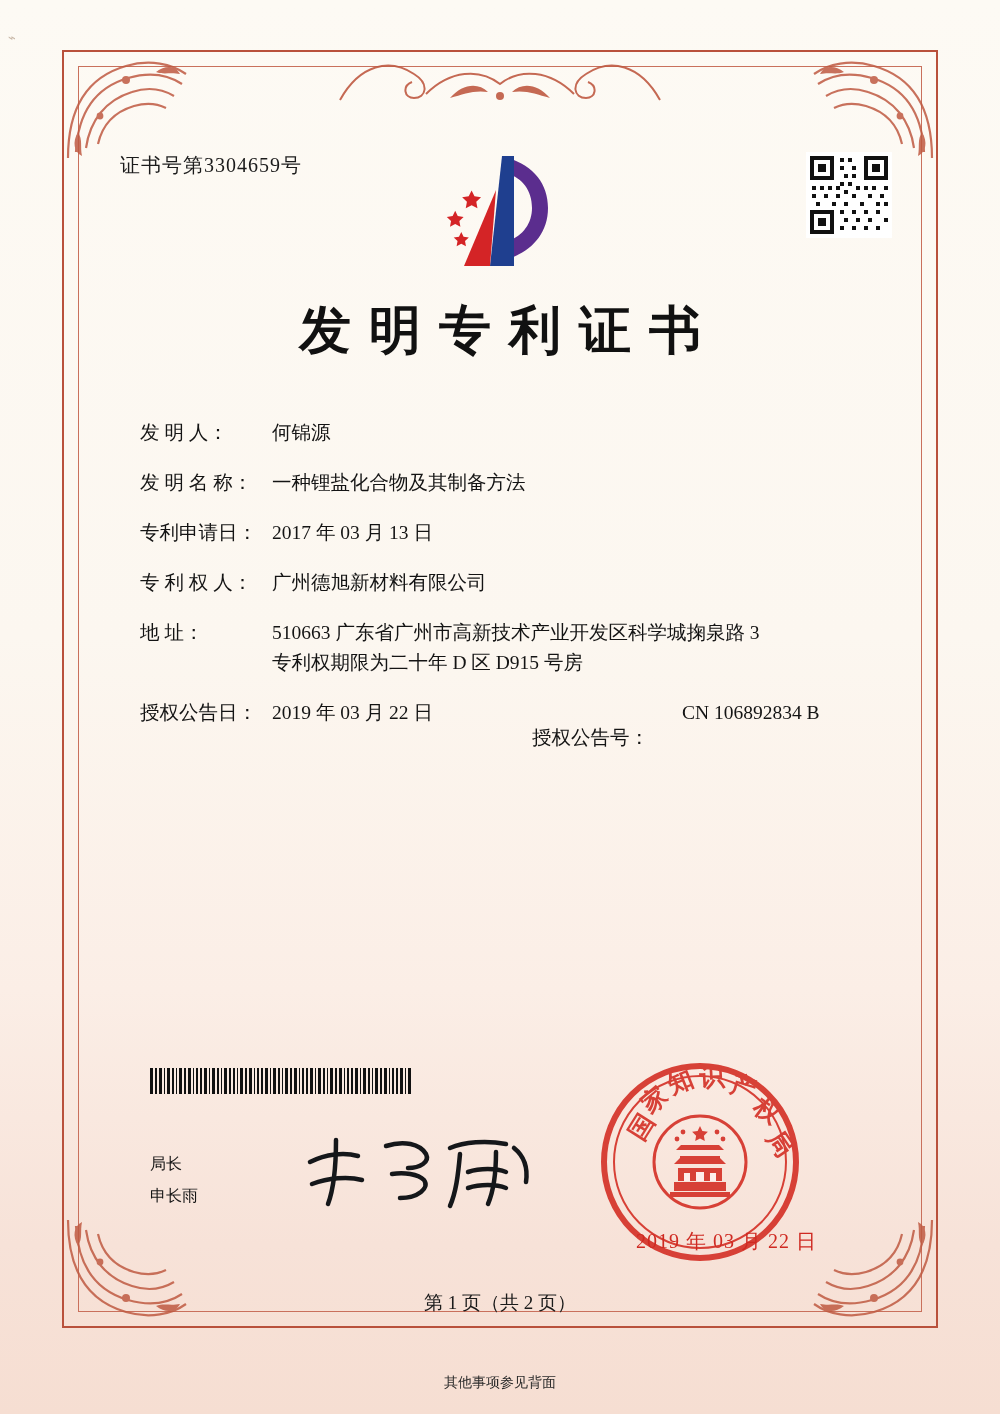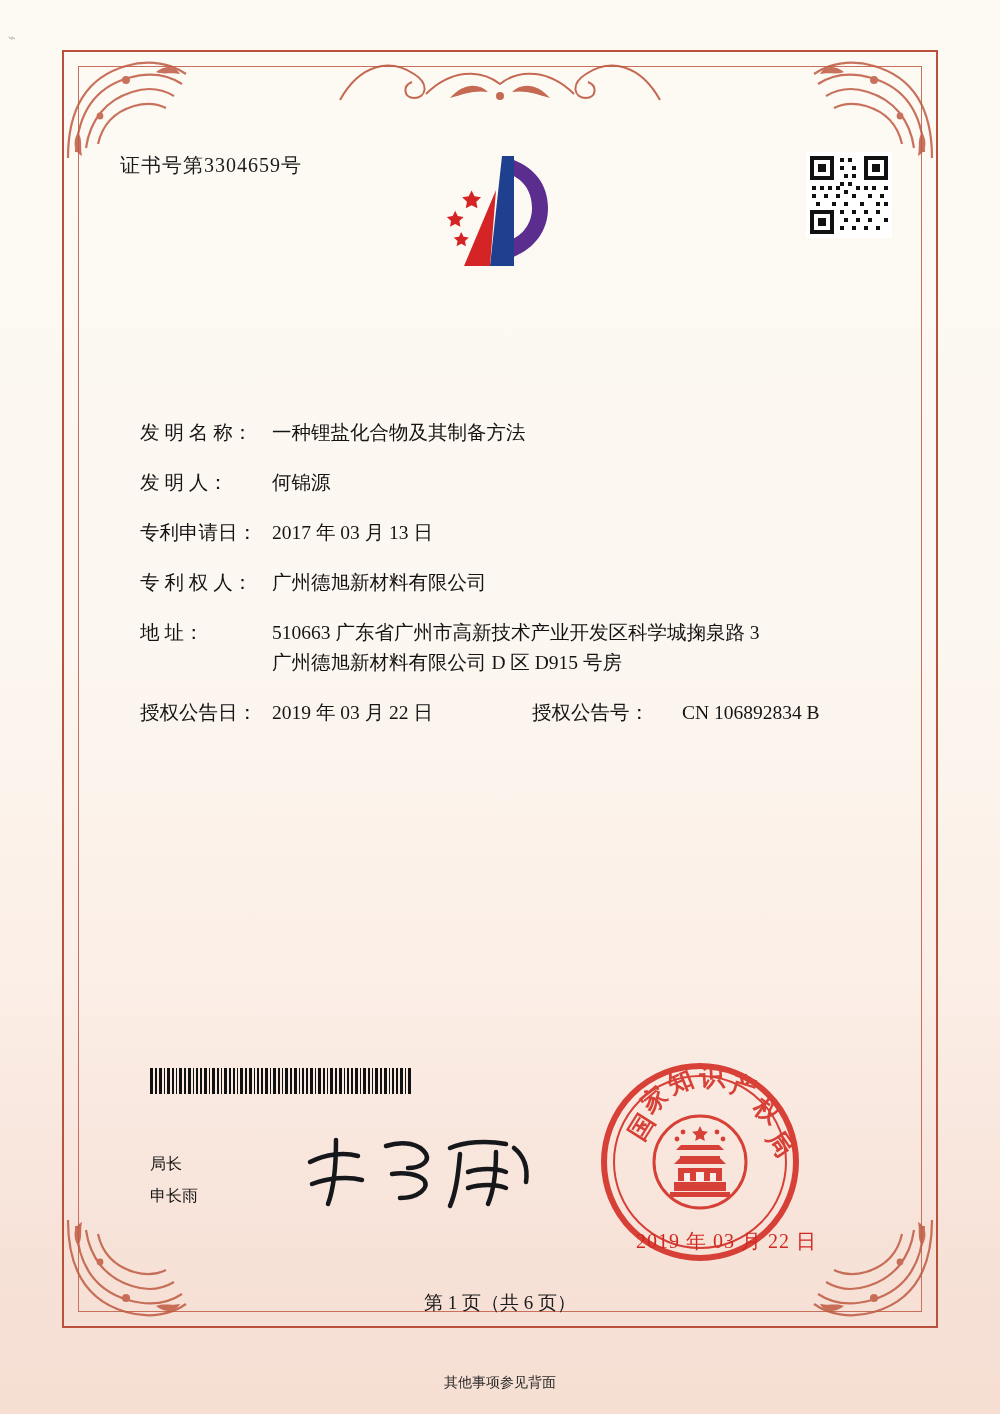--- a/index.html
+++ b/index.html
@@ -123,21 +123,21 @@
     width: 132px;
     flex: 0 0 132px;
     white-space: nowrap;
   }
   .row .value {
     flex: 1 1 auto;
   }
   .value .line2 { display: block; }
   .row.two-col .label { width: 132px; flex: 0 0 132px; font-family: Liberation Serif, serif; }
   .row.two-col .value { flex: 0 0 260px; }
-  .row.two-col .label2 { flex: 0 0 150px; white-space: nowrap; }
+  .row.two-col .label2 { flex: 0 0 150px; white-space: nowrap; margin-top: 25px; }
   .row.two-col .value2 { flex: 1 1 auto; }
 
   
   .paras {
     position: absolute;
     left: 140px;
     top: 830px;
     width: 722px;
     font-size: 19.5px;
     line-height: 34px;
@@ -371,49 +371,50 @@
         <rect x="62" y="66" width="4" height="4"></rect>
           <rect x="78" y="66" width="4" height="4"></rect>
         <rect x="34" y="74" width="4" height="4"></rect>
           <rect x="46" y="74" width="4" height="4"></rect>
         <rect x="58" y="74" width="4" height="4"></rect>
           <rect x="70" y="74" width="4" height="4"></rect>
       </g>
     </svg>
   </div>
 
+  <div class="title">发明专利证书</div>
 
   <div class="fields">
+
+    <div class="row">
+      <span class="label">发  明  人：</span>
+      <span class="value">何锦源</span>
+    </div>
 
     <div class="row">
       <span class="label">发 明 名 称：</span>
       <span class="value">一种锂盐化合物及其制备方法</span>
     </div>
 
-    <div class="row">
-      <span class="label">发  明  人：</span>
-      <span class="value">何锦源</span>
-    </div>
-
 
     <div class="row">
       <span class="label">专利申请日：</span>
       <span class="value">2017 年 03 月 13 日</span>
     </div>
 
     <div class="row">
       <span class="label">专 利 权 人：</span>
       <span class="value">广州德旭新材料有限公司</span>
     </div>
 
     <div class="row">
       <span class="label">地      址：</span>
       <span class="value">
         <span>510663 广东省广州市高新技术产业开发区科学城掬泉路 3</span>
-        <span class="line2">广州德旭新材料有限公司 D 区 D915 号房</span>
+        <span class="line2">专利权期限为二十年 D 区 D915 号房</span>
       </span>
     </div>
 
     <div class="row two-col">
       <span class="label">授权公告日：</span>
       <span class="value">2019 年 03 月 22 日</span>
       <span class="label2">授权公告号：</span>
       <span class="value2">CN 106892834 B</span>
     </div>
   </div>
@@ -545,21 +546,21 @@
           <text transform="translate(133,33) rotate(17)">产</text>
           <text transform="translate(156,52) rotate(36)">权</text>
           <text transform="translate(170,80) rotate(56)">局</text>
         </g>
       </g>
     </svg>
   </div>
 
   <div class="seal-date">2019 年 03 月 22 日</div>
 
-  <div class="pagenum">第 1 页（共 6 页）</div>
+  <div class="pagenum">第 1 页（共 2 页）</div>
   <div class="footnote">其他事项参见背面</div>
 
   <div class="wechat">
     <span class="wicon">
       <svg viewBox="0 0 24 24" width="18" height="18" fill="#ffffff">
         <ellipse cx="9" cy="9" rx="8" ry="6.4"></ellipse>
         <path d="M4 14 l-1.6 3.4 3.8 -1.8 z"></path>
         <ellipse cx="16.5" cy="14.5" rx="6.6" ry="5.3" fill="#ffffff"></ellipse>
         <path d="M21.5 19 l1.4 2.8 -3.2 -1.5 z" fill="#ffffff"></path>
       </svg>

